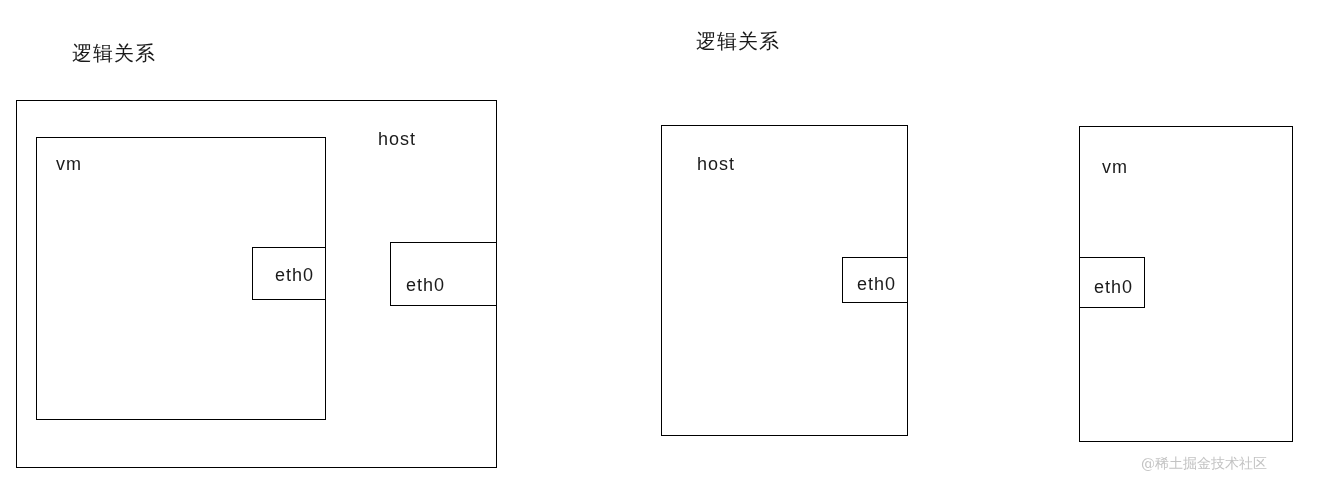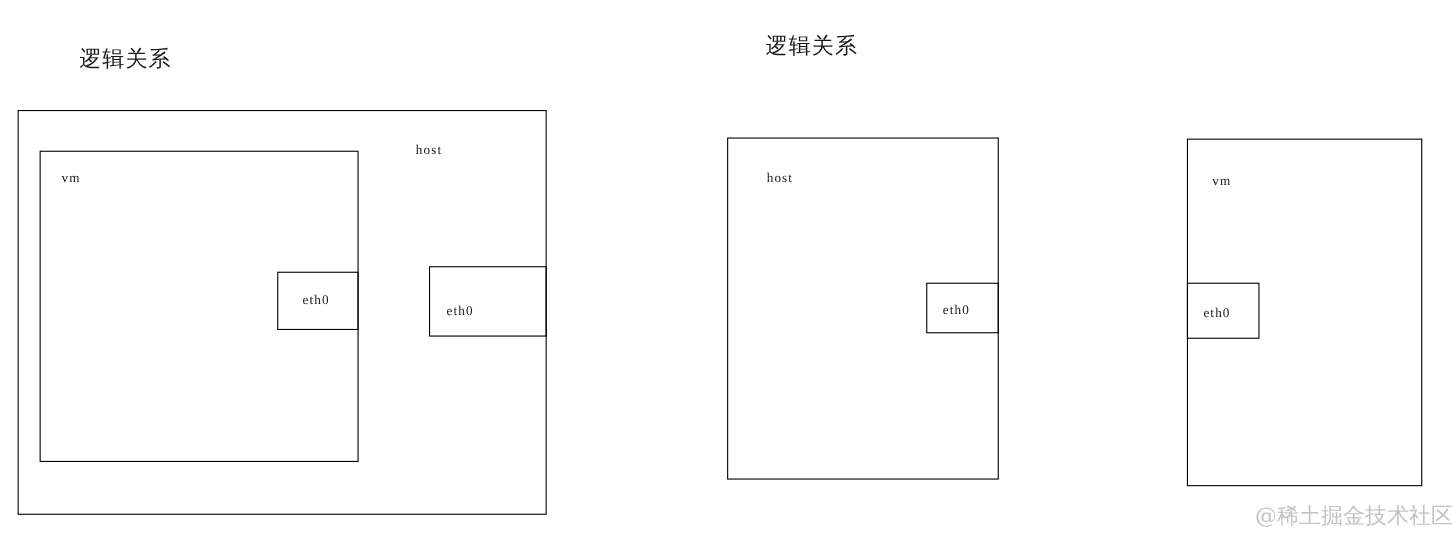--- a/index.html
+++ b/index.html
@@ -26,32 +26,32 @@
     letter-spacing: 1px;
   }
   .box {
     position: absolute;
     border: 1px solid #000000;
     background: transparent;
     box-sizing: border-box;
   }
   .mono-label {
     position: absolute;
-    font-family: Liberation Serif, serif;
-    font-size: 12px;
+    font-family: Liberation Sans, sans-serif;
+    font-size: 18px;
     color: #1a1a1a;
     white-space: nowrap;
     letter-spacing: 1px;
   }
   .watermark {
     position: absolute;
     left: 1141px;
     top: 455px;
     font-family: "DejaVu Serif", "Liberation Serif", serif;
-    font-size: 20px;
+    font-size: 14px;
     color: #c3c3c3;
     white-space: nowrap;
   }
 
   
   .phys-title   { left: 72px;  top: 40px; }
   .phys-host    { left: 16px;  top: 100px; width: 481px; height: 368px; }
   .phys-host-lb { left: 378px; top: 129px; }
   .phys-vm      { left: 36px;  top: 137px; width: 290px; height: 283px; }
   .phys-vm-lb   { left: 56px;  top: 154px; }

